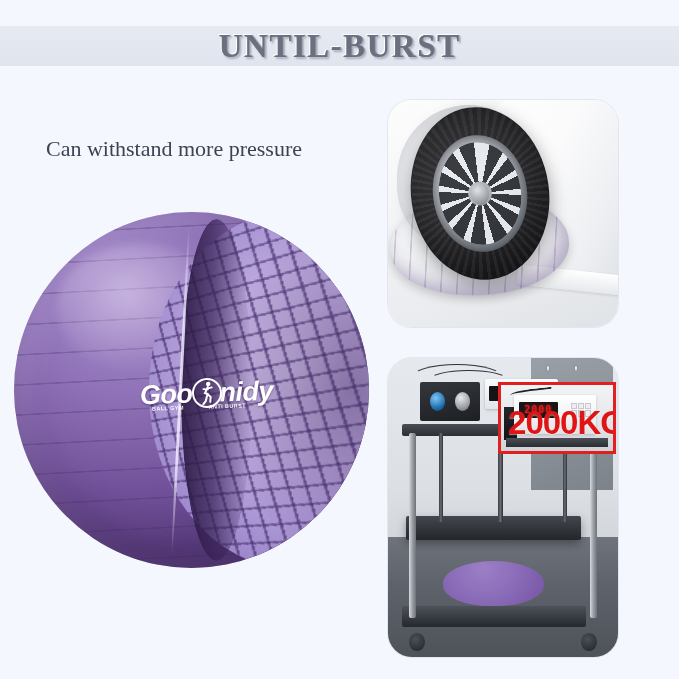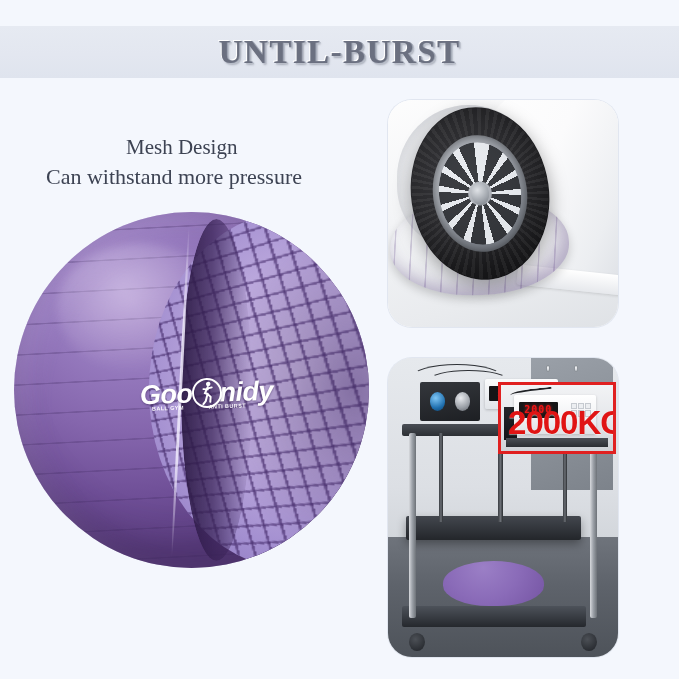--- a/index.html
+++ b/index.html
@@ -5,21 +5,21 @@
   * { margin:0; padding:0; box-sizing:border-box; }
   html,body { width:679px; height:679px; overflow:hidden; }
   body {
     background:#f4f7fd;
     font-family:"Liberation Serif", serif;
     position:relative;
   }
 
   
   #header-banner{
-    position:absolute; left:0; top:26px; width:679px; height:52px;
+    position:absolute; left:0; top:26px; width:679px; height:40px;
     background:linear-gradient(180deg,#e6eaf2 0%,#e3e7f0 55%,#dfe4ee 100%);
     display:flex; align-items:center; justify-content:center;
   }
   #banner-title{
     font-family:"Liberation Serif", serif;
     font-size:33px; font-weight:700; letter-spacing:1.5px;
     color:#6b7080;
     text-transform:uppercase;
     text-shadow:
       1px 0 0 #9aa0ae,
@@ -369,21 +369,20 @@
   }
 </style>
 </head>
 <body>
 
 <div id="header-banner">
   <div id="banner-title">UNTIL-BURST</div>
 </div>
 
 <div id="caption-block">
-  <div id="caption-line-1">Mesh Design</div>
   <div id="caption-line-2">Can withstand more pressure</div>
 </div>
 
 <div id="ball-figure">
   <div class="ball-body">
     <div class="ball-ribs"></div>
     <div class="ball-specular"></div>
     <div class="ball-cutaway">
       <div class="cut-fill"></div>
       <div class="mesh-grid"></div>

